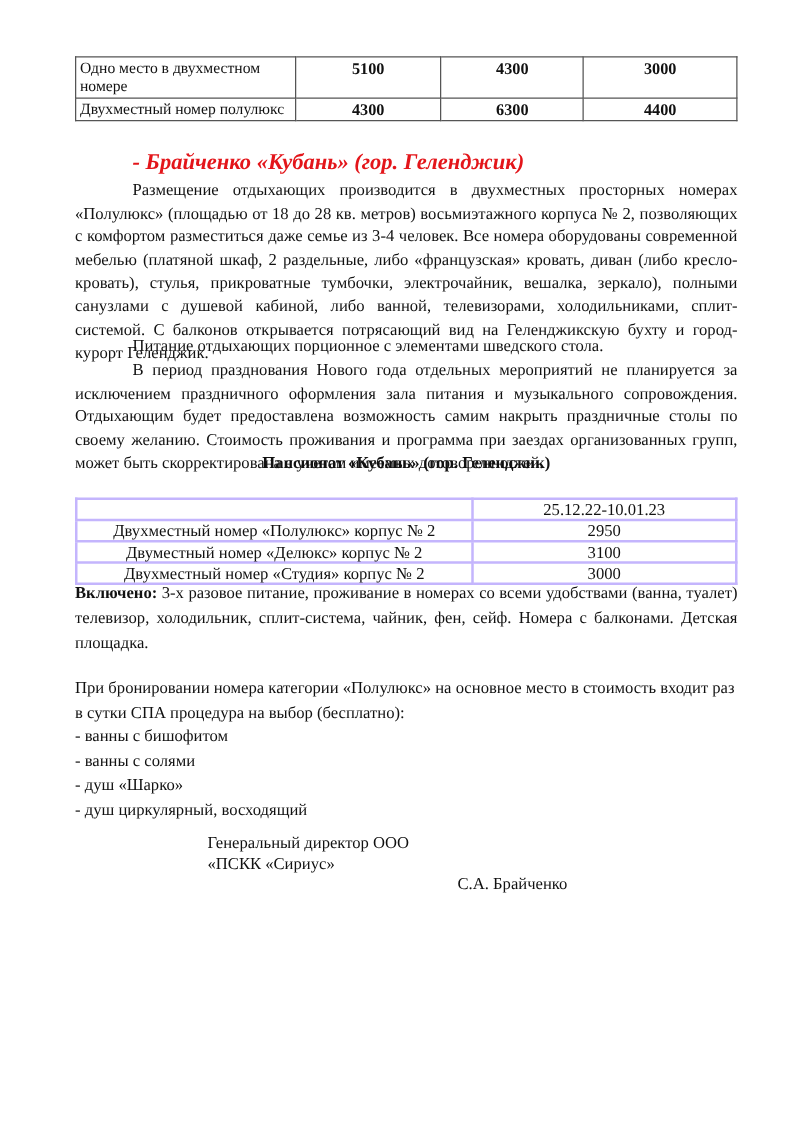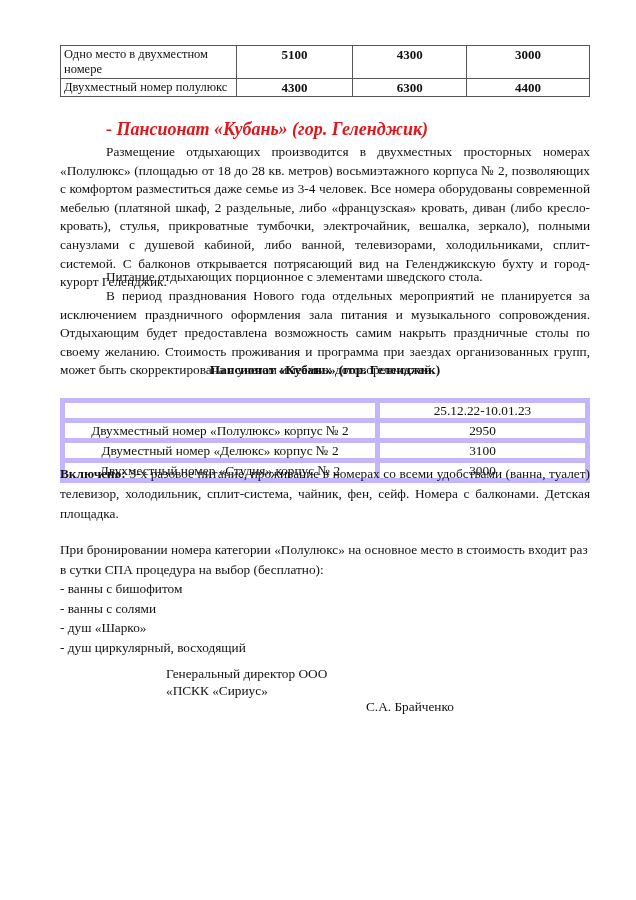--- a/index.html
+++ b/index.html
@@ -92,21 +92,21 @@
     table.price2 {
       position: absolute;
       left: 60px;
       top: 398px;
       width: 530px;
       border-collapse: collapse;
       font-size: 13.3px;
       line-height: 15px;
     }
     table.price2 td {
-      border: 5px solid #c4b5fd;
+      border: 2px solid #c4b5fd;
       padding: 0 3px;
       text-align: center;
       height: 15px;
     }
     table.price2 col.c0 { width: 318px; }
     table.price2 col.c1 { width: 212px; }
 
     .included {
       position: absolute;
       left: 60px;
@@ -170,21 +170,21 @@
       </tr>
       <tr>
         <td>Двухместный номер полулюкс</td>
         <td class="num">4300</td>
         <td class="num">6300</td>
         <td class="num">4400</td>
       </tr>
     </tbody>
   </table>
 
-  <div class="heading">- Пансионат «Кубань» (гор. Геленджик)</div>
+  <div class="heading">- Брайченко «Кубань» (гор. Геленджик)</div>
 
   <div class="body-text para1">
     <p>Размещение отдыхающих производится в двухместных просторных номерах «Полулюкс» (площадью  от 18 до 28 кв. метров) восьмиэтажного корпуса № 2, позволяющих с комфортом разместиться даже семье из 3-4 человек. Все номера оборудованы современной мебелью (платяной шкаф, 2 раздельные, либо «французская» кровать, диван (либо кресло-кровать), стулья, прикроватные тумбочки, электрочайник, вешалка, зеркало), полными санузлами с душевой кабиной, либо ванной, телевизорами, холодильниками, сплит-системой. С балконов открывается потрясающий вид на Геленджикскую бухту и город-курорт Геленджик.</p>
   </div>
   <div class="body-text para2">
     <p>Питание отдыхающих порционное с элементами шведского стола.</p>
   </div>
   <div class="body-text para3">
     <p>В период празднования Нового года отдельных мероприятий не планируется за исключением праздничного оформления зала питания и музыкального сопровождения. Отдыхающим будет предоставлена возможность самим накрыть праздничные столы по своему желанию. Стоимость проживания и программа при заездах организованных групп, может быть скорректирована с учетом имеемых договоренностей.</p>
   </div>

